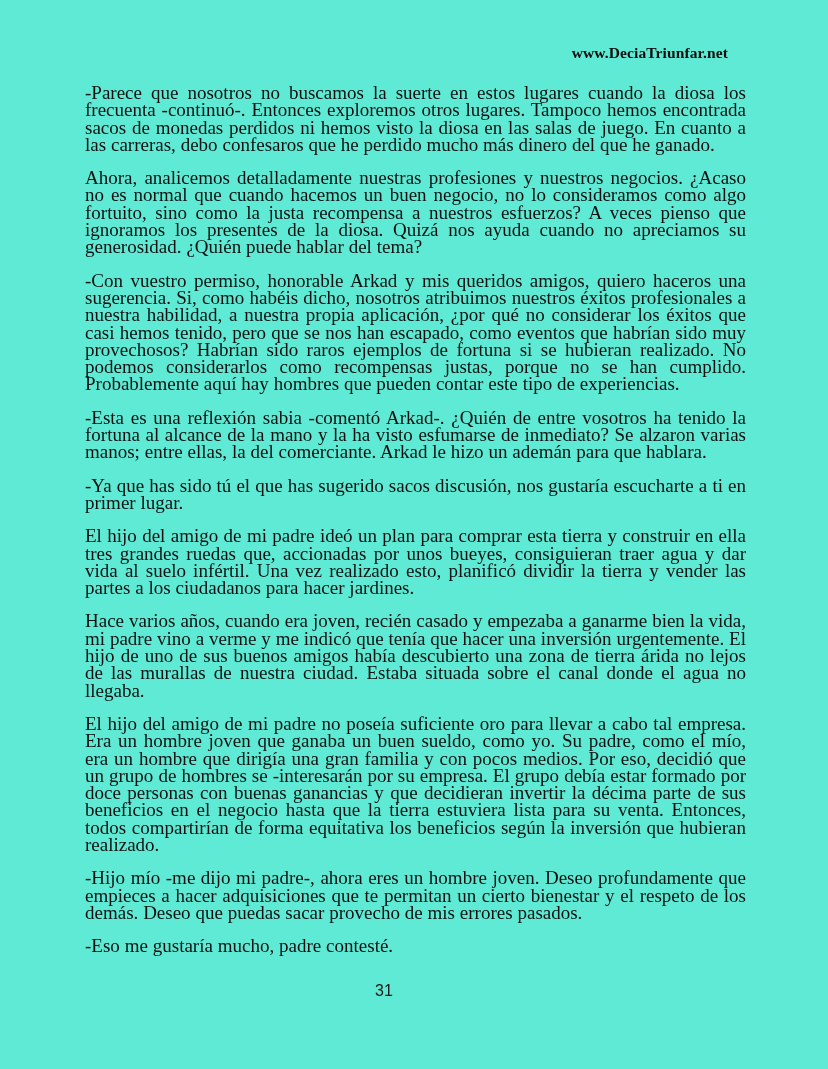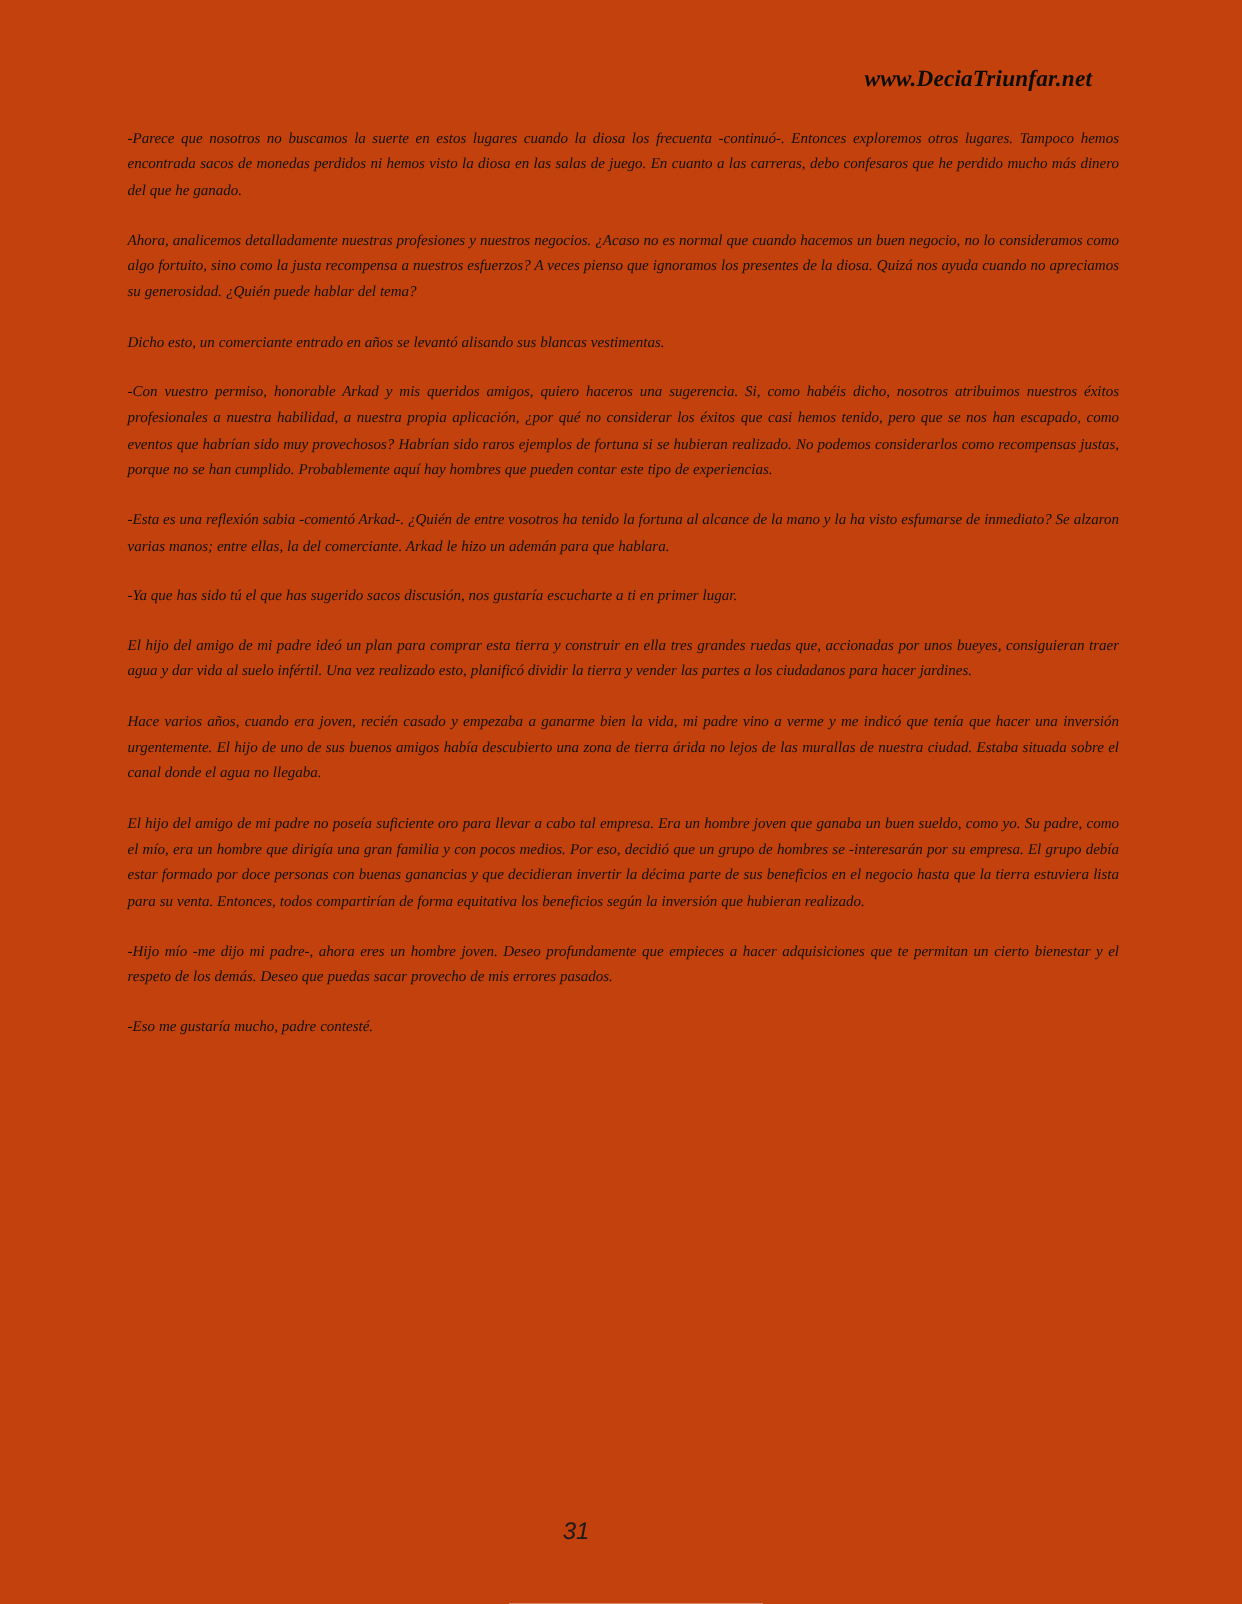--- a/index.html
+++ b/index.html
@@ -14,23 +14,22 @@
     position: relative;
     font-family: "Liberation Serif", "DejaVu Serif", serif;
     color: #111111;
     overflow: hidden;
   }
 
   .page {
     position: relative;
     width: 828px;
     height: 1069px;
-    background: #c2410c;
+    background: #5eead4;
     box-sizing: border-box;
-    font-style: italic;
   }
 
   
   .page-header {
     position: absolute;
     top: 44px;
     left: 85px;
     right: 100px;
     text-align: right;
     font-family: "Liberation Serif", "DejaVu Serif", serif;
@@ -44,21 +43,21 @@
   
   .content {
     position: absolute;
     top: 84px;
     left: 85px;
     width: 661px;
   }
 
   .para {
     margin: 0 0 16px 0;
-    font-size: 10px;
+    font-size: 19px;
     line-height: 17.3px;
     text-align: justify;
     text-justify: inter-word;
     color: #111111;
     hyphens: none;
     word-spacing: 0.1px;
   }
 
   .para:last-child {
     margin-bottom: 11px;
@@ -68,34 +67,32 @@
   .folio {
     position: absolute;
     top: 982px;
     left: 0;
     width: 768px;
     text-align: center;
     font-family: "Liberation Sans", "DejaVu Sans", sans-serif;
     font-size: 16px;
     color: #1a1a1a;
     line-height: 1.1;
-    margin-top: 31px;
   }
 </style>
 </head>
 <body>
 
 <div class="page">
 
   <div class="page-header">www.DeciaTriunfar.net</div>
 
   <div class="content">
     <p class="para">-Parece que nosotros no buscamos la suerte en estos lugares cuando la diosa los frecuenta -continuó-. Entonces exploremos otros lugares. Tampoco hemos encontrada sacos de monedas perdidos ni hemos visto la diosa en las salas de juego. En cuanto a las carreras, debo confesaros que he perdido mucho más dinero del que he ganado.</p>
     <p class="para">Ahora, analicemos detalladamente nuestras profesiones y nuestros negocios. ¿Acaso no es normal que cuando hacemos un buen negocio, no lo consideramos como algo fortuito, sino como la justa recompensa a nuestros esfuerzos? A veces pienso que ignoramos los presentes de la diosa. Quizá nos ayuda cuando no apreciamos su generosidad. ¿Quién puede hablar del tema?</p>
-    <p class="para">Dicho esto, un comerciante entrado en años se levantó alisando sus blancas vestimentas.</p>
     <p class="para">-Con vuestro permiso, honorable Arkad y mis queridos amigos, quiero haceros una sugerencia. Si, como habéis dicho, nosotros atribuimos nuestros éxitos profesionales a nuestra habilidad, a nuestra propia aplicación, ¿por qué no considerar los éxitos que casi hemos tenido, pero que se nos han escapado, como eventos que habrían sido muy provechosos? Habrían sido raros ejemplos de fortuna si se hubieran realizado. No podemos considerarlos como recompensas justas, porque no se han cumplido. Probablemente aquí hay hombres que pueden contar este tipo de experiencias.</p>
     <p class="para">-Esta es una reflexión sabia -comentó Arkad-. ¿Quién de entre vosotros ha tenido la fortuna al alcance de la mano y la ha visto esfumarse de inmediato? Se alzaron varias manos; entre ellas, la del comerciante. Arkad le hizo un ademán para que hablara.</p>
     <p class="para">-Ya que has sido tú el que has sugerido sacos discusión, nos gustaría escucharte a ti en primer lugar.</p>
     <p class="para">El hijo del amigo de mi padre ideó un plan para comprar esta tierra y construir en ella tres grandes ruedas que, accionadas por unos bueyes, consiguieran traer agua y dar vida al suelo infértil. Una vez realizado esto, planificó dividir la tierra y vender las partes a los ciudadanos para hacer jardines.</p>
     <p class="para">Hace varios años, cuando era joven, recién casado y empezaba a ganarme bien la vida, mi padre vino a verme y me indicó que tenía que hacer una inversión urgentemente. El hijo de uno de sus buenos amigos había descubierto una zona de tierra árida no lejos de las murallas de nuestra ciudad. Estaba situada sobre el canal donde el agua no llegaba.</p>
     <p class="para">El hijo del amigo de mi padre no poseía suficiente oro para llevar a cabo tal empresa. Era un hombre joven que ganaba un buen sueldo, como yo. Su padre, como el mío, era un hombre que dirigía una gran familia y con pocos medios. Por eso, decidió que un grupo de hombres se -interesarán por su empresa. El grupo debía estar formado por doce personas con buenas ganancias y que decidieran invertir la décima parte de sus beneficios en el negocio hasta que la tierra estuviera lista para su venta. Entonces, todos compartirían de forma equitativa los beneficios según la inversión que hubieran realizado.</p>
     <p class="para">-Hijo mío -me dijo mi padre-, ahora eres un hombre joven. Deseo profundamente que empieces a hacer adquisiciones que te permitan un cierto bienestar y el respeto de los demás. Deseo que puedas sacar provecho de mis errores pasados.</p>
     <p class="para">-Eso me gustaría mucho, padre contesté.</p>
   </div>
 

